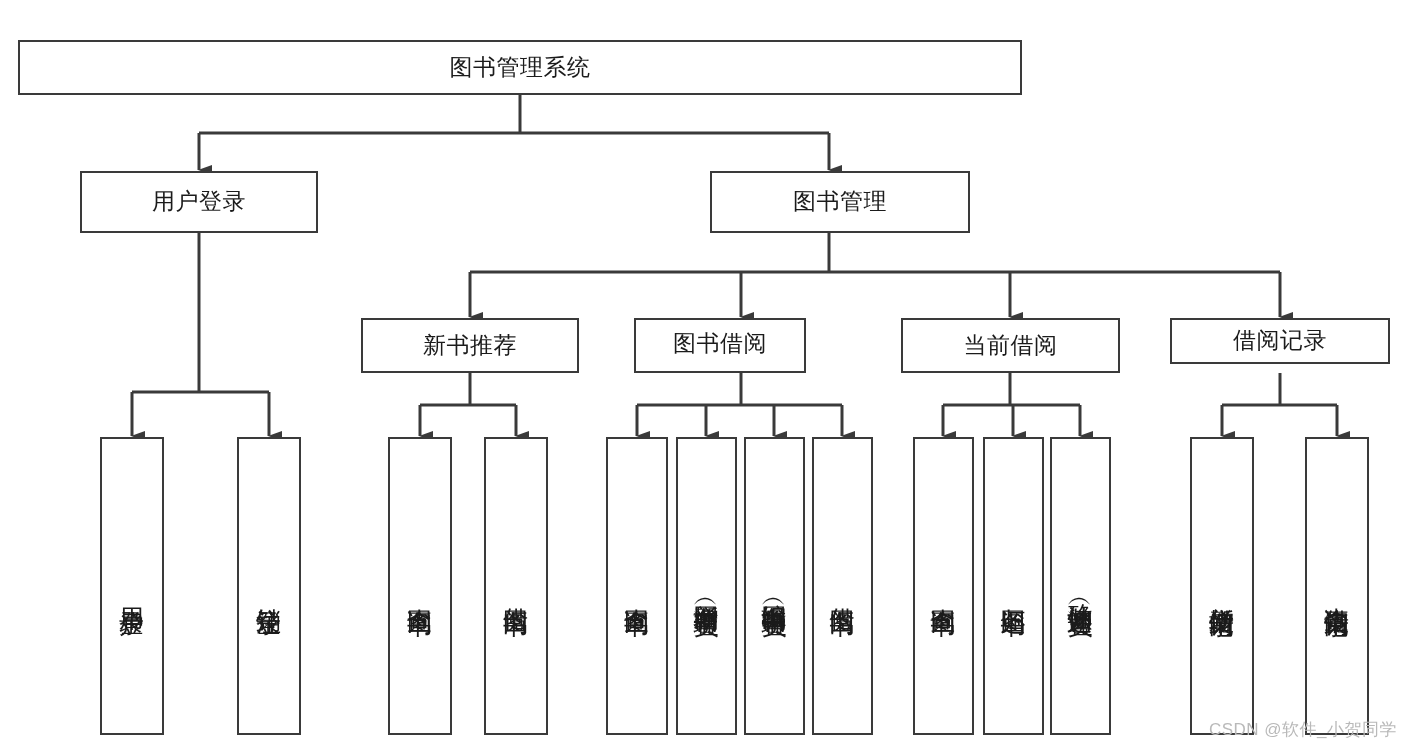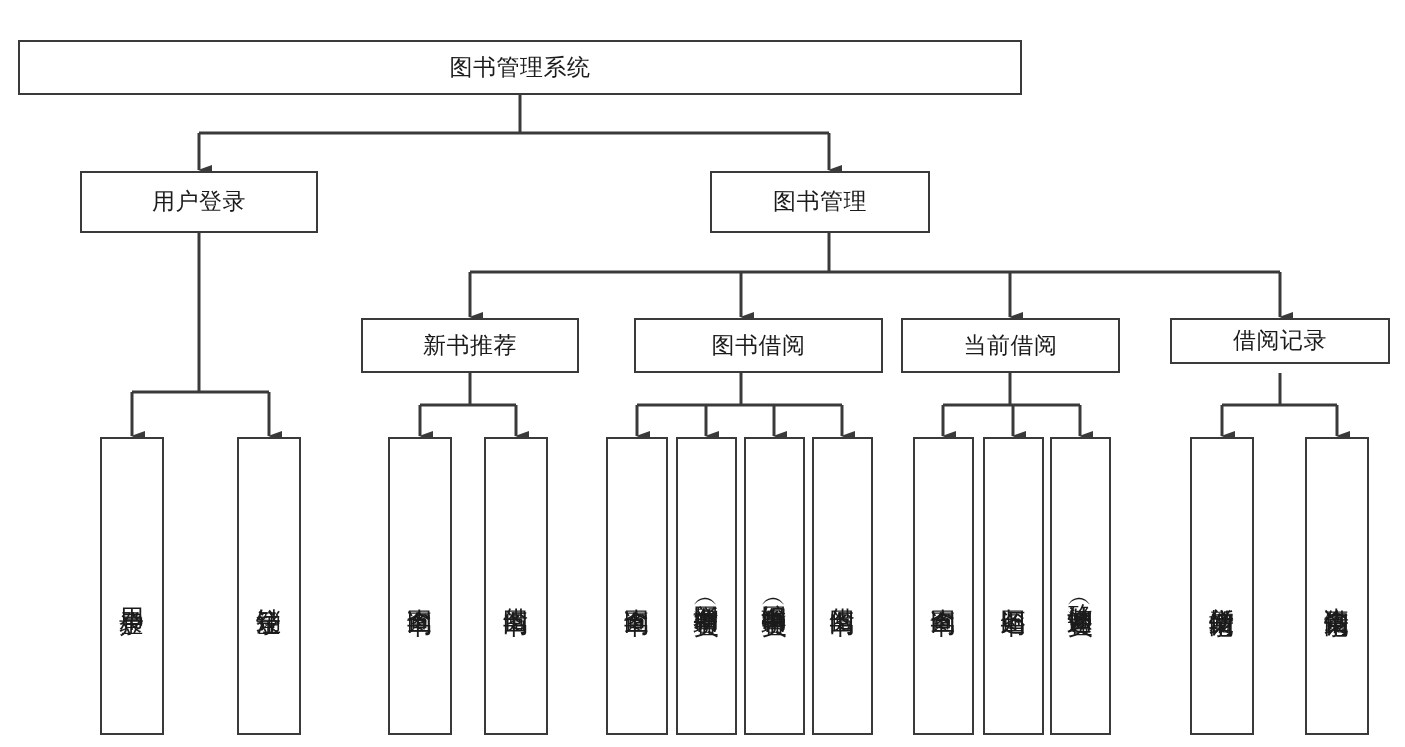--- a/index.html
+++ b/index.html
@@ -125,27 +125,27 @@
       </g>
   </svg>
 
   <div id="nodes-layer">
       <div class="node horizontal root" style="left: 18px; top: 4px; width: 1004px; height: 55px; margin-top: 36px;">
         <span class="node-label">图书管理系统</span>
       </div>
       <div class="node horizontal" style="left: 80px; top: 171px; width: 238px; height: 62px;">
         <span class="node-label">用户登录</span>
       </div>
-      <div class="node horizontal" style="left: 710px; top: 171px; width: 220px; height: 62px;">
+      <div class="node horizontal" style="left: 710px; top: 171px; width: 260px; height: 62px;">
         <span class="node-label">图书管理</span>
       </div>
       <div class="node horizontal" style="left: 361px; top: 318px; width: 218px; height: 55px;">
         <span class="node-label">新书推荐</span>
       </div>
-      <div class="node horizontal" style="left: 634px; top: 318px; width: 249px; height: 55px;">
+      <div class="node horizontal" style="left: 634px; top: 318px; width: 172px; height: 55px; font-family: Liberation Mono, monospace;">
         <span class="node-label">图书借阅</span>
       </div>
       <div class="node horizontal" style="left: 901px; top: 318px; width: 219px; height: 55px; justify-content: center;">
         <span class="node-label">当前借阅</span>
       </div>
       <div class="node horizontal" style="left: 1170px; top: 318px; width: 220px; height: 46px;">
         <span class="node-label">借阅记录</span>
       </div>
       <div class="node vertical" style="left: 100px; top: 437px; width: 64px; height: 298px;">
         <span class="node-label">用户登录</span>
@@ -181,14 +181,15 @@
         <span class="node-label">确认归还（管理员）</span>
       </div>
       <div class="node vertical" style="left: 1190px; top: 437px; width: 64px; height: 298px;">
         <span class="node-label">新增借阅记录</span>
       </div>
       <div class="node vertical" style="left: 1305px; top: 437px; width: 64px; height: 298px;">
         <span class="node-label">查询借阅记录</span>
       </div>
     </div>
 
+  <div class="watermark">CSDN @软件_小贺同学</div>
 
 </div>
 
 </body></html>

